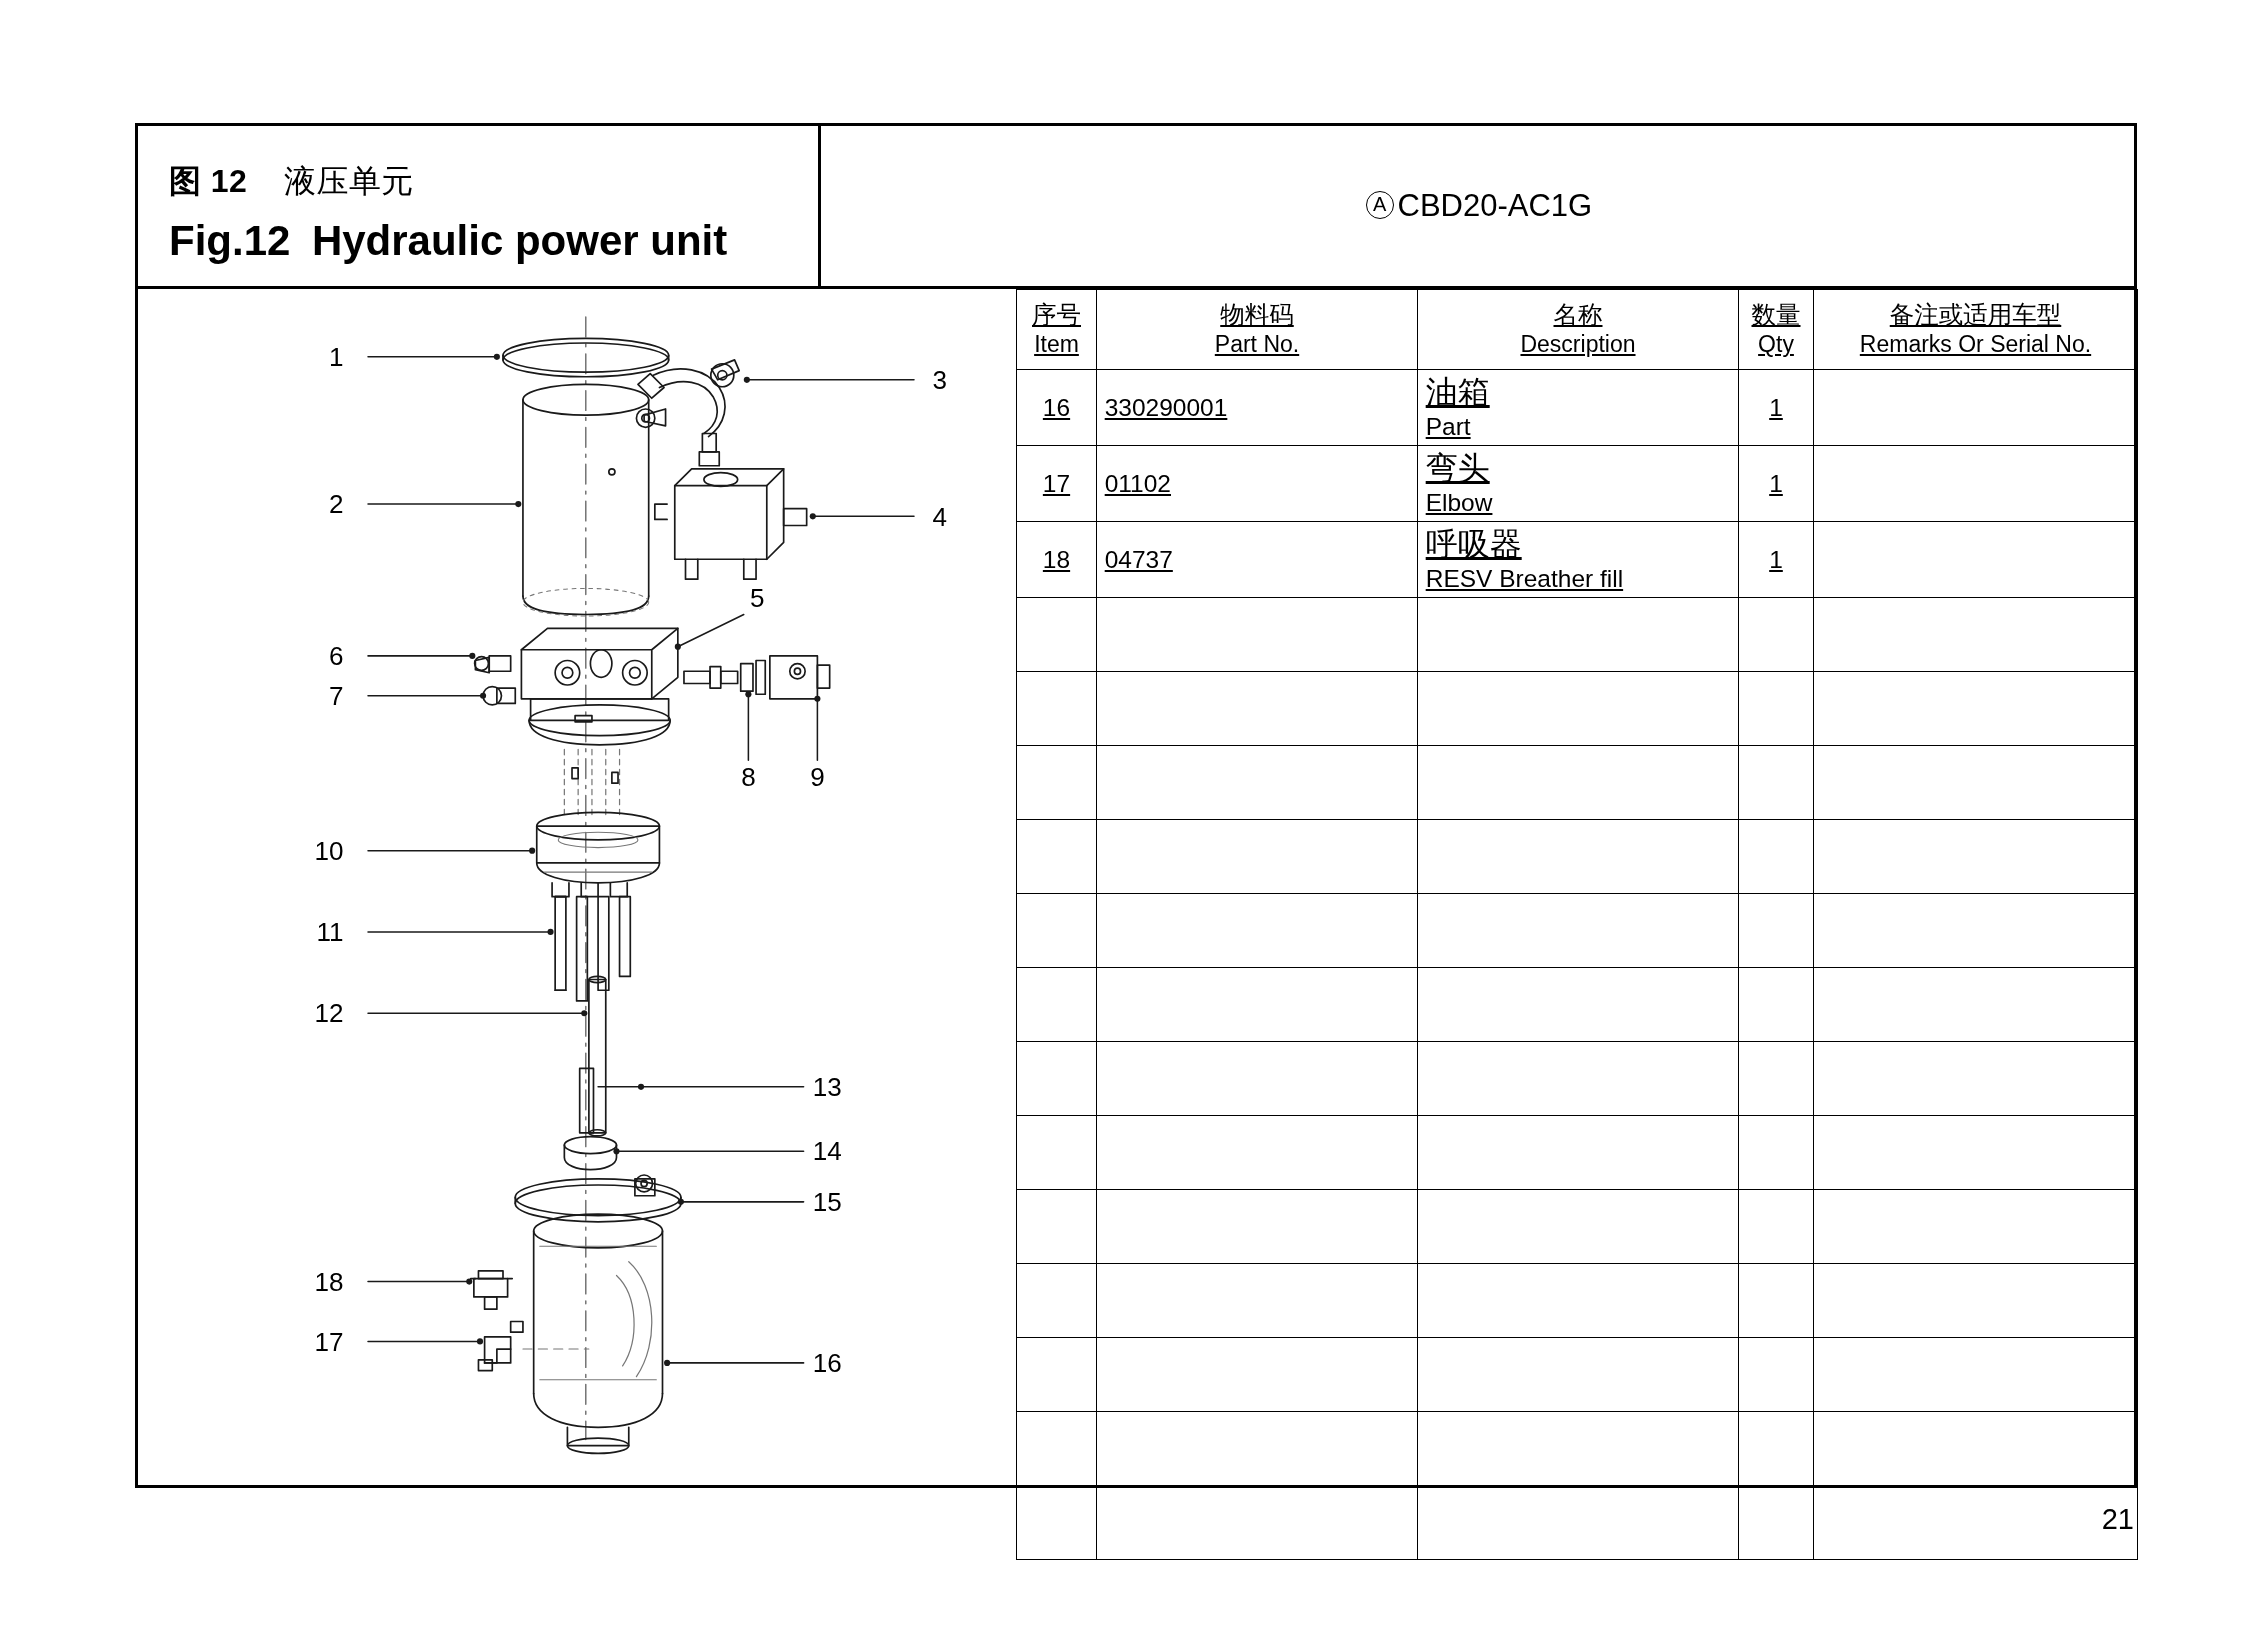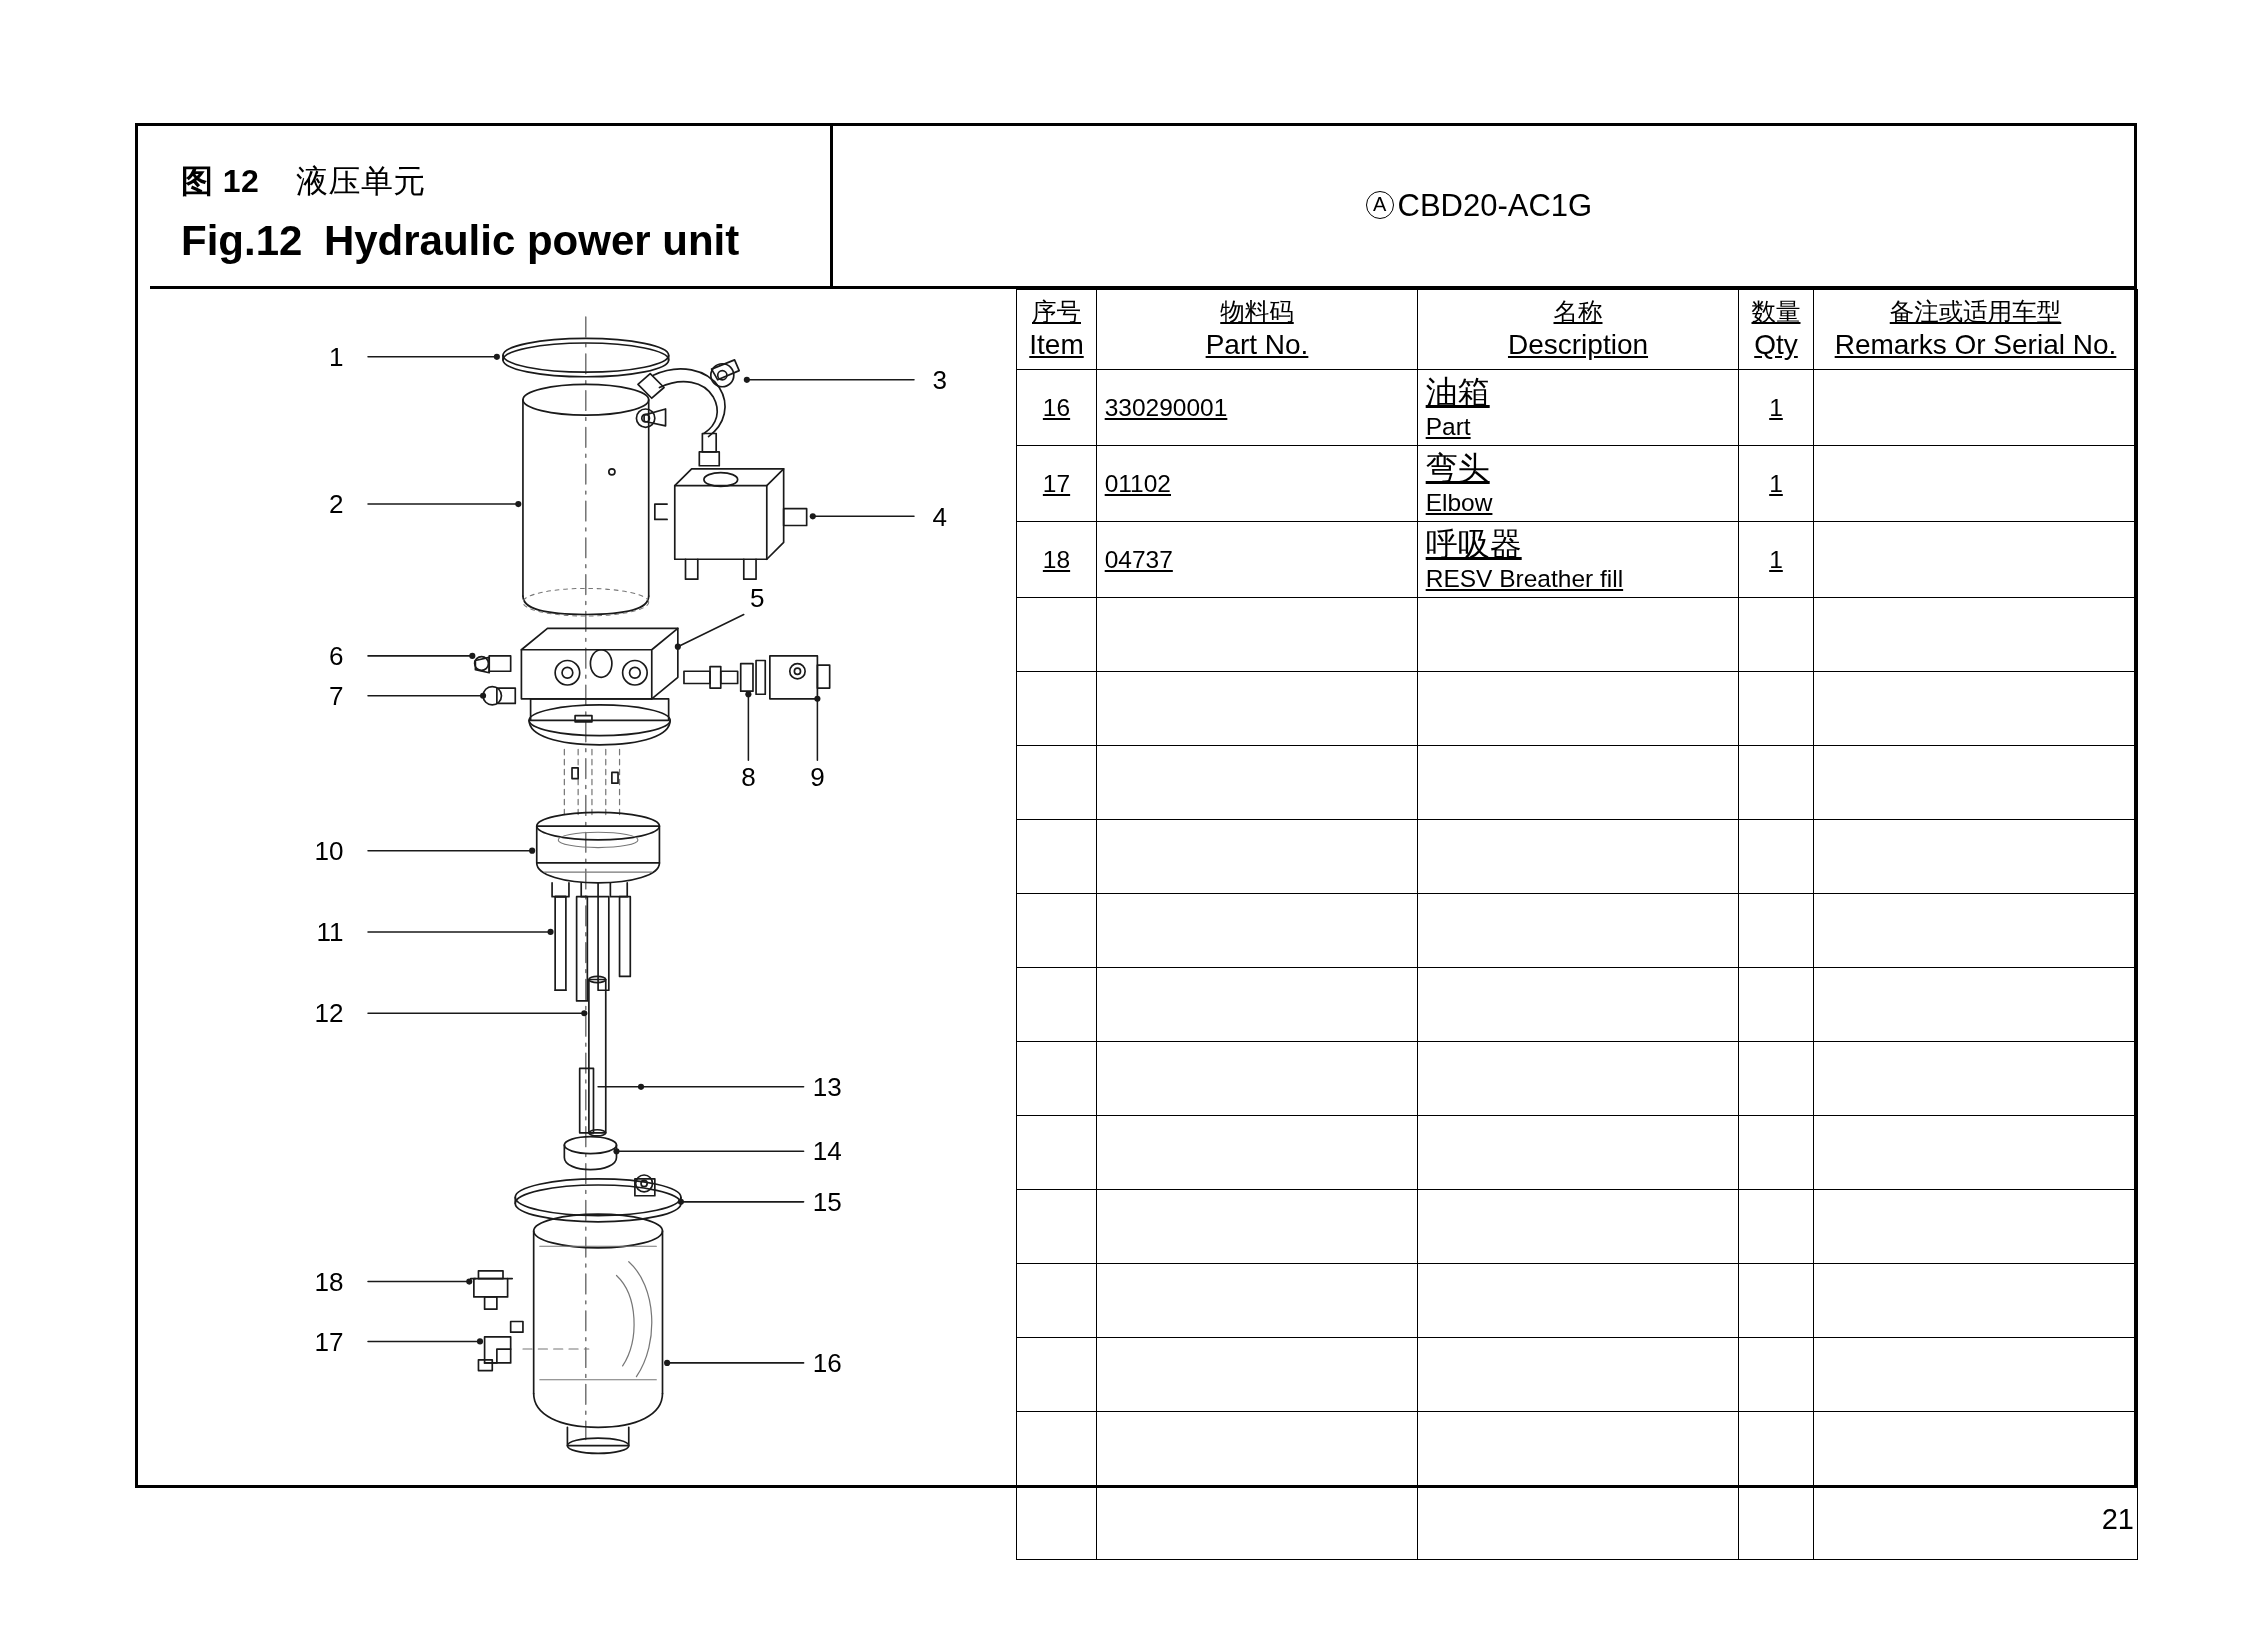--- a/index.html
+++ b/index.html
@@ -30,21 +30,21 @@
     top: 123px;
     width: 2002px;
     height: 1365px;
     border: 3.1px solid #000;
     box-sizing: border-box;
   }
 
   
   .title-block {
     position: absolute;
-    left: 12px; top: 0;
+    left: 0; top: 0;
     width: 683px;
     height: 163px;
     border-right: 3.1px solid #000;
     border-bottom: 3.1px solid #000;
     box-sizing: border-box;
   }
   .title-cn {
     position: absolute;
     left: 31px;
     top: 34px;
@@ -124,21 +124,21 @@
   table.parts thead th {
     height: 80px;
     font-weight: normal;
     font-size: 24.5px;
     line-height: 1.28;
     padding: 4.6px 3.1px;
     text-align: center;
     vertical-align: middle;
   }
   table.parts thead th .cn { display: block; font-size: 24.5px; }
-  table.parts thead th .en { display: block; font-size: 28px; }
+  table.parts thead th .en { display: block; font-size: 23px; }
 
   table.parts tbody td {
     height: 74px;
     font-size: 24.5px;
     vertical-align: middle;
     padding: 3.1px 7.7px;
   }
   td.item   { text-align: center; }
   td.partno { text-align: left; padding-left: 10.7px; margin-left: 47px; }
   td.desc   { text-align: left; padding-left: 14px; line-height: 1.22; }

